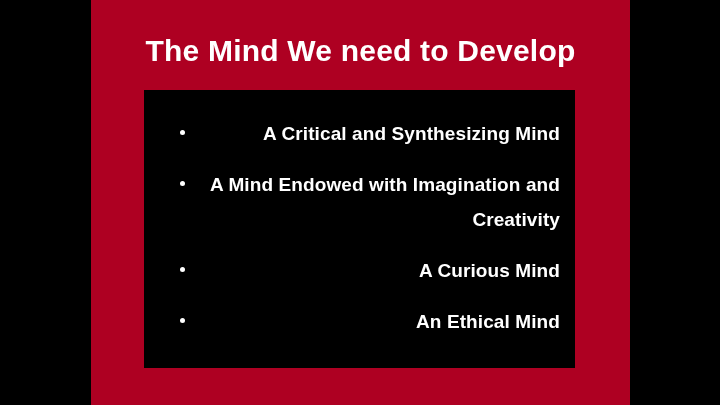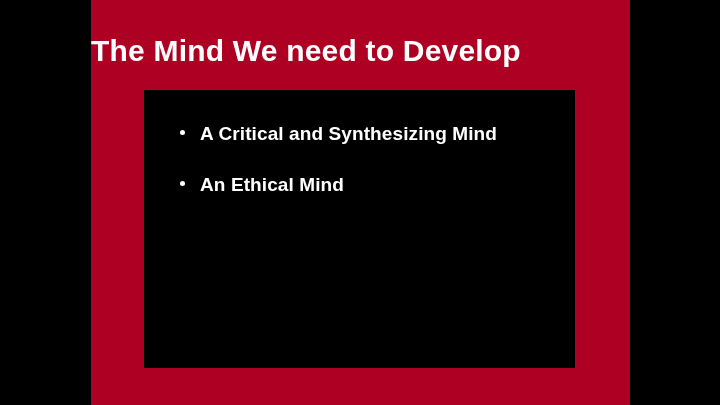--- a/index.html
+++ b/index.html
@@ -25,20 +25,21 @@
     top: 0;
     width: 539px;
     height: 405px;
     background: #AE0022;
   }
   #slide-title {
     position: absolute;
     left: 91px;
     top: 33px;
     width: 539px;
+    text-align: center;
     color: #FFFFFF;
     font-size: 30px;
     font-weight: bold;
     letter-spacing: 0.2px;
     line-height: 36px;
     white-space: nowrap;
   }
   #content-box {
     position: absolute;
     left: 144px;
@@ -58,20 +59,21 @@
   }
   .bullet-item {
     position: relative;
     padding-left: 20px;
     margin: 0 0 16px 0;
     color: #FFFFFF;
     font-size: 19px;
     font-weight: bold;
     line-height: 35px;
     letter-spacing: 0.1px;
+    text-align: right;
   }
   .bullet-item:last-child {
     margin-bottom: 12px;
   }
   .bullet-dot {
     position: absolute;
     left: 0;
     top: 14px;
     width: 5px;
     height: 5px;
@@ -92,21 +94,29 @@
   <div id="slide-title">The Mind We need to Develop</div>
 
   <div id="content-box">
     <ul id="bullet-list">
 
       <li class="bullet-item">
         <span class="bullet-dot"></span>
         <span class="bullet-text">A Critical and Synthesizing Mind</span>
       </li>
 
+      <li class="bullet-item">
+        <span class="bullet-dot"></span>
+        <span class="bullet-text">A Mind Endowed with Imagination and Creativity</span>
+      </li>
 
+      <li class="bullet-item">
+        <span class="bullet-dot"></span>
+        <span class="bullet-text">A Curious Mind</span>
+      </li>
 
 
       <li class="bullet-item">
         <span class="bullet-dot"></span>
         <span class="bullet-text">An Ethical Mind</span>
       </li>
 
     </ul>
   </div>
 

